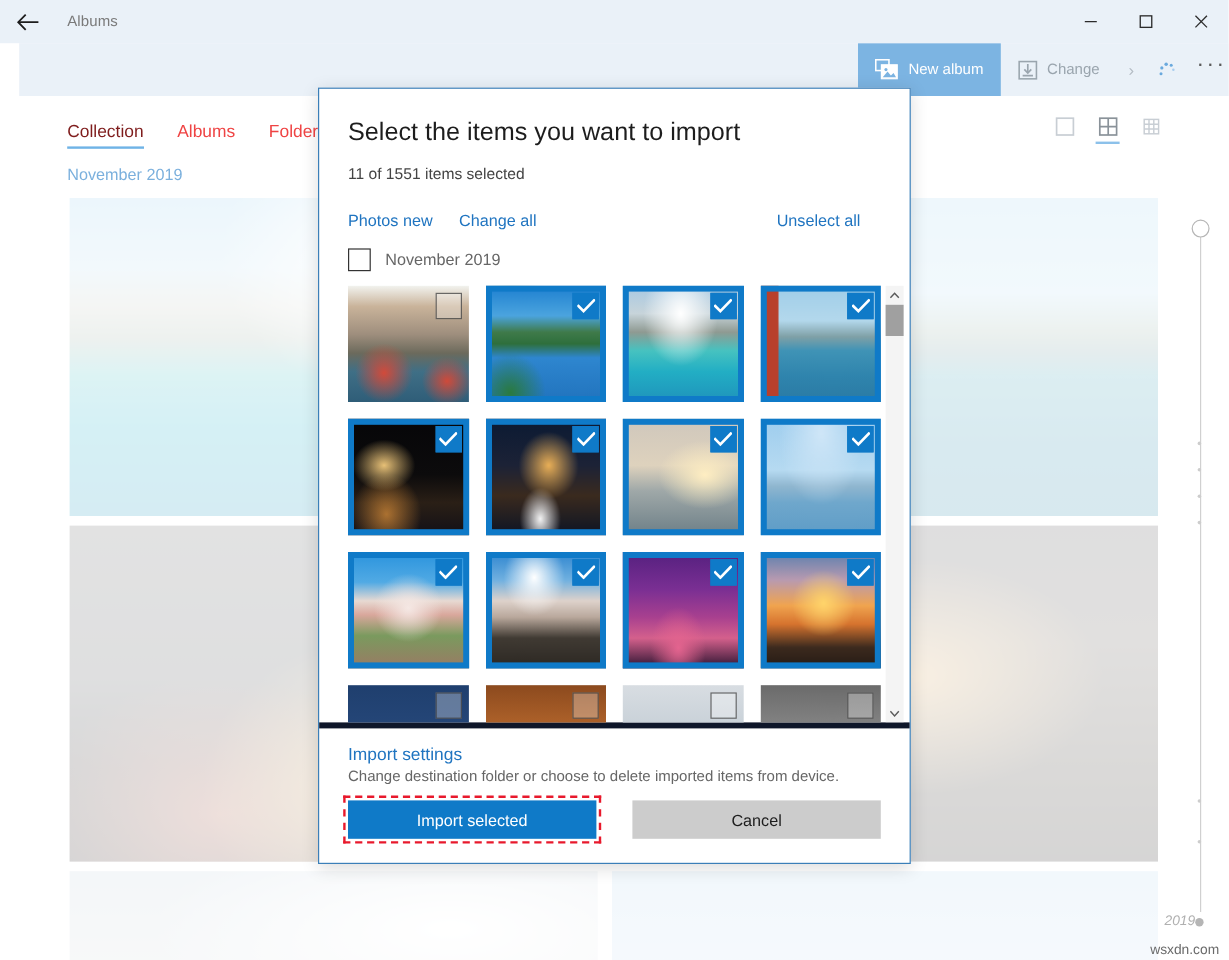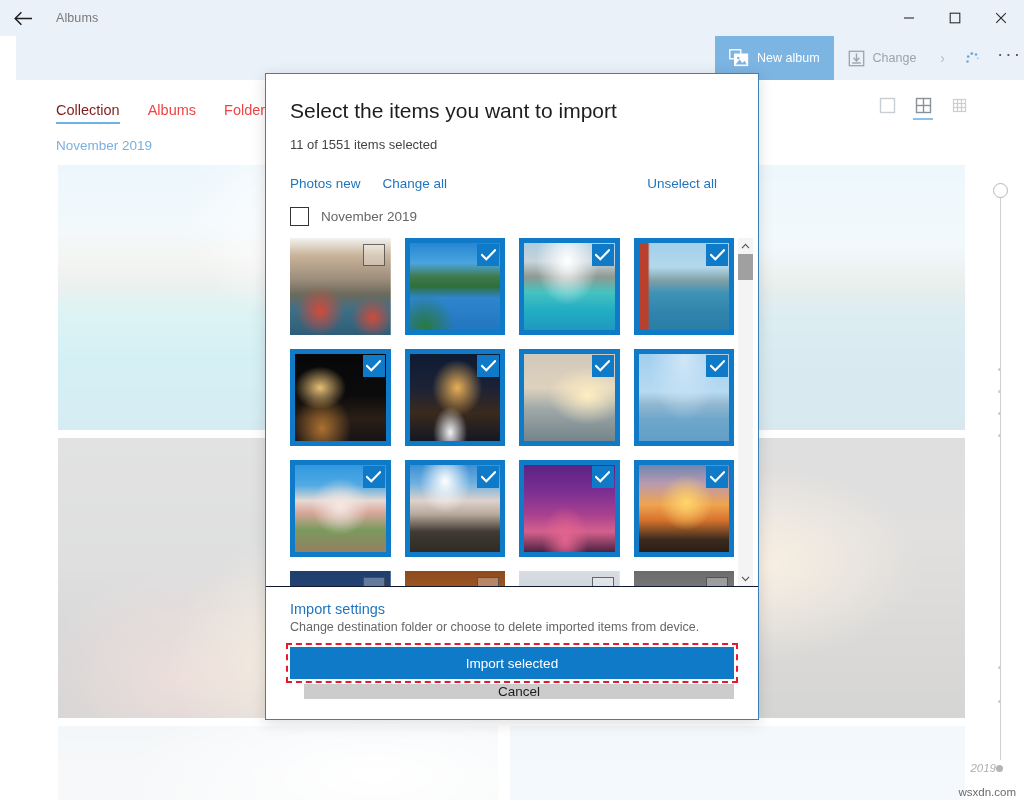--- a/index.html
+++ b/index.html
@@ -339,28 +339,28 @@
   }
   .sb-track { flex: 1 1 auto; width: 15px; position: relative; }
   .sb-thumb {
     position: absolute; left: 0; top: 0;
     width: 15px; height: 26px; background: #a0a0a0; cursor: pointer;
   }
 
   
   .dlg-foot {
     flex: 0 0 auto;
-    border-top: 1px solid #0f172a;
+    border-top: 5px solid #0f172a;
     padding: 14px 24px 20px 24px;
   }
   .imp-settings {
     font-size: 14.5px; color: #1f74c0; cursor: pointer; margin-bottom: 3px;
   }
   .imp-desc { font-size: 12.5px; color: #666; margin-bottom: 13px; }
-  .btn-row { display: flex; gap: 5px; flex-direction: column; }
+  .btn-row { display: flex; gap: 16px; }
   .btn {
     height: 32px; flex: 1 1 0;
     display: flex; align-items: center; justify-content: center;
     font-size: 13.5px; cursor: pointer; border: none;
     font-family: "Liberation Sans", sans-serif;
   }
   .btn-primary { background: #0f7ac8; color: #ffffff; }
   .btn-secondary { background: #cccccc; color: #1d1d1d; margin-left: 14px; }
   .btn-wrap { position: relative; flex: 1 1 0; display: flex; }
   .btn-wrap.highlight::after {

